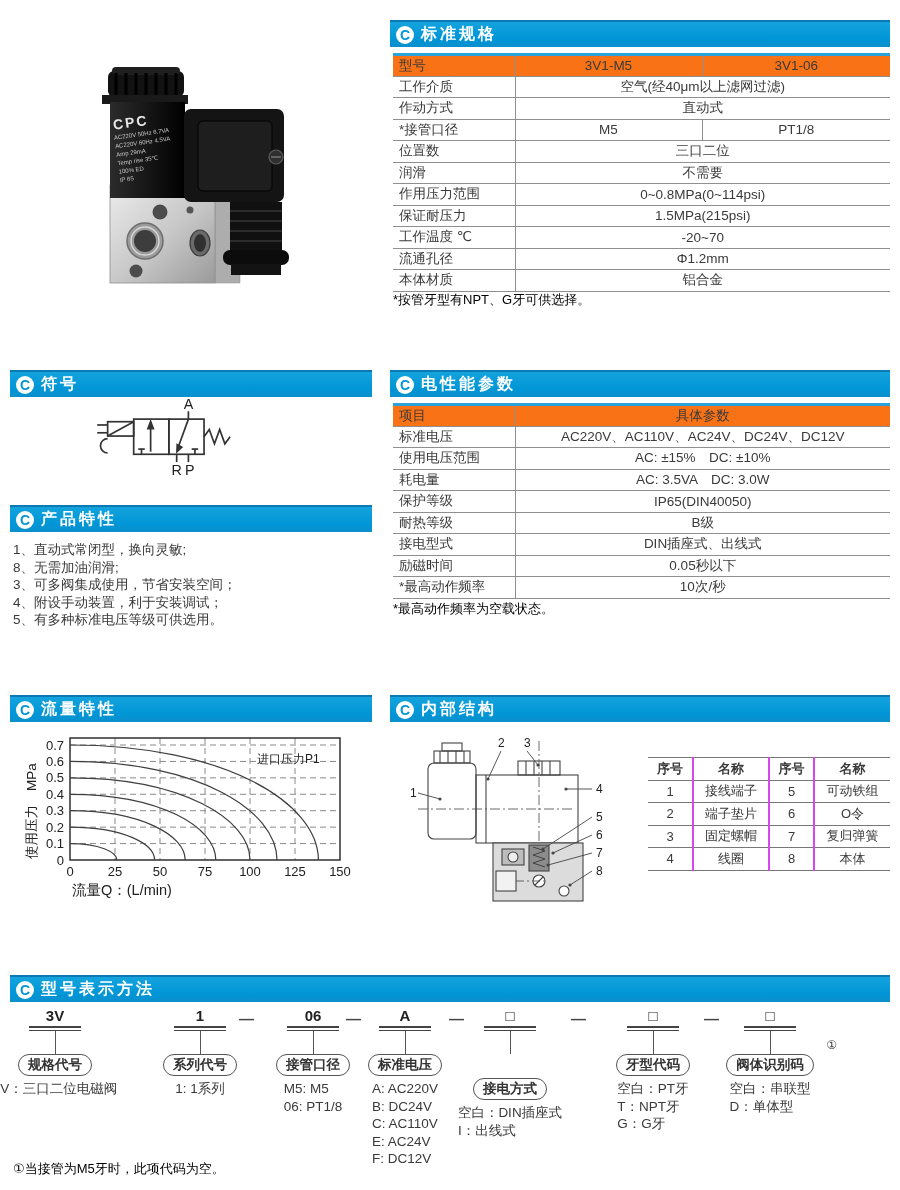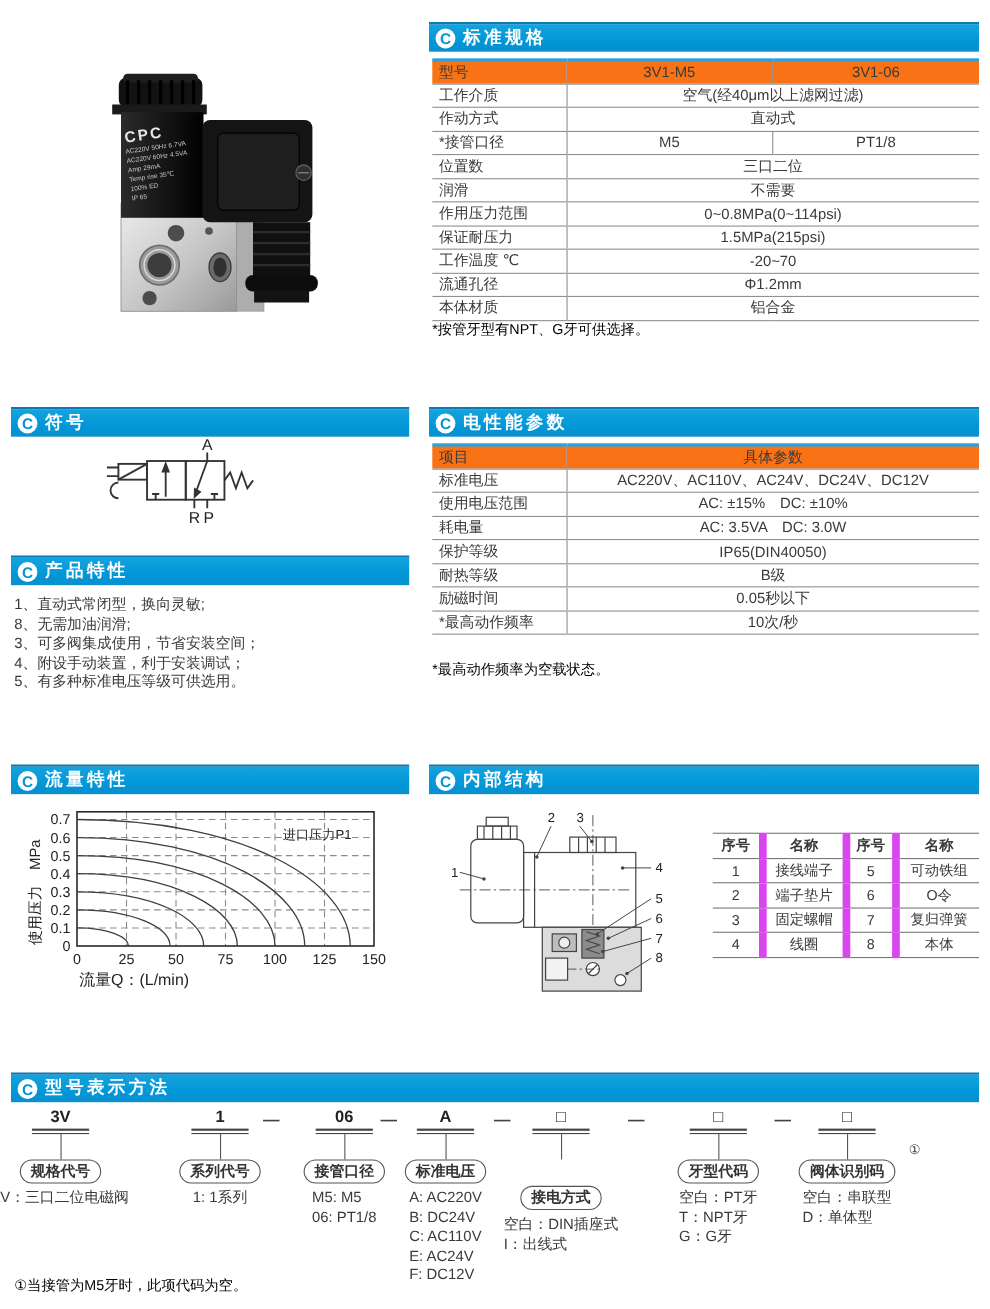--- a/index.html
+++ b/index.html
@@ -18,21 +18,21 @@
   table.spec td { font-size:13.5px; color:#3a3a3a; height:21.5px; padding:0 6px; border-bottom:1px solid #8f8f8f; }
   table.spec tr.hd td { background:#f97316; border-top:3px solid #2ba2dc;margin-top:34px; }
   table.spec td.lbl { text-align:left; }
   table.spec td.val { text-align:center; }
   table.spec td.div { border-left:1px solid #8f8f8f; }
 
   table.parts { border-collapse:collapse; }
   table.parts td { font-size:13px; color:#3a3a3a; height:22.5px; text-align:center;
      border-bottom:1px solid #777; }
   table.parts tr:first-child td { border-top:1px solid #777; }
-  table.parts td + td { border-left:7px solid #d946ef; }
+  table.parts td + td { border-left:2px solid #d946ef; }
 
   .footnote { position:absolute; font-size:13px; color:#000000; }
 
   .feature-list { position:absolute; font-size:13.5px; color:#3a3a3a; line-height:17.5px; }
 
   
   .mdl-item { position:absolute; width:150px; text-align:center; }
   .mdl-code { font-size:15px; font-weight:bold; color:#222; line-height:16px; }
   .mdl-u1 { width:52px; height:2px; background:#444; margin:2px auto 0; }
   .mdl-u2 { width:52px; height:1px; background:#444; margin:2px auto 0; }
@@ -257,20 +257,24 @@
             <td class="lbl">耗电量</td>
             <td class="val div">AC: 3.5VA　DC: 3.0W</td>
           </tr>
           <tr>
             <td class="lbl">保护等级</td>
             <td class="val div">IP65(DIN40050)</td>
           </tr>
           <tr>
             <td class="lbl">耐热等级</td>
             <td class="val div">B级</td>
+          </tr>
+          <tr>
+            <td class="lbl">接电型式</td>
+            <td class="val div">DIN插座式、出线式</td>
           </tr>
           <tr>
             <td class="lbl">励磁时间</td>
             <td class="val div">0.05秒以下</td>
           </tr>
           <tr>
             <td class="lbl">*最高动作频率</td>
             <td class="val div">10次/秒</td>
           </tr>
         </tbody>

